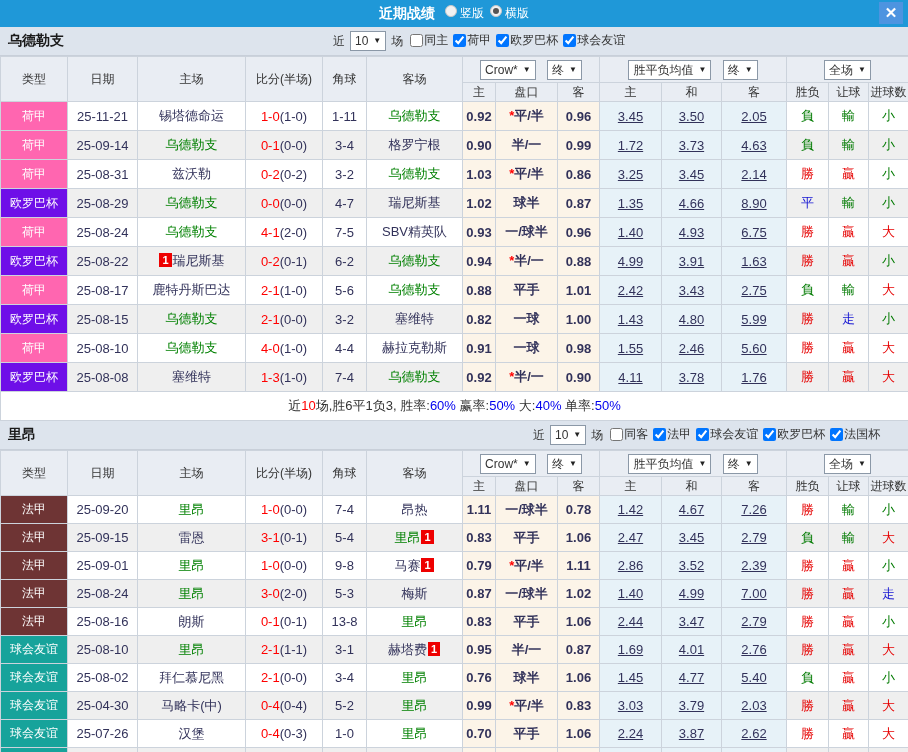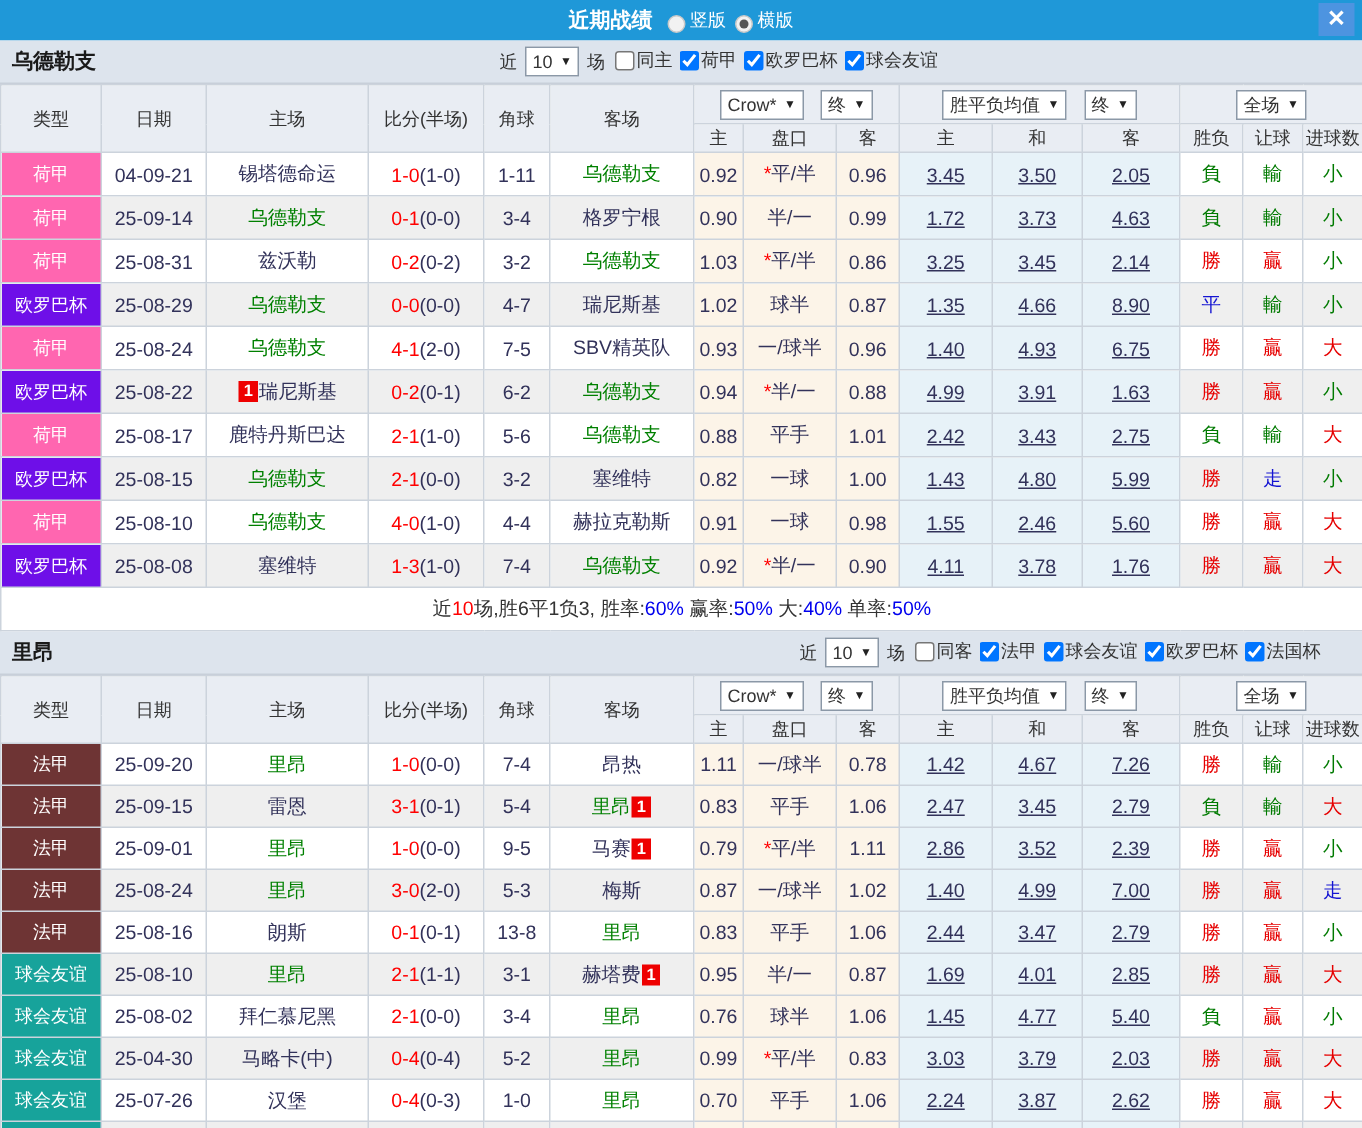--- a/index.html
+++ b/index.html
@@ -3,21 +3,21 @@
 <meta charset="utf-8">
 <style>
   html,body{margin:0;padding:0;background:#fff;}
   .app{width:908px;height:752px;position:relative;overflow:hidden;background:#fff;
        font-family:"Liberation Sans","DejaVu Sans",sans-serif;font-size:12px;color:#333;}
 
   
   .titlebar{height:27px;background:#1f98d8;display:flex;align-items:center;justify-content:center;position:relative;}
   .titlebar .title{color:#fff;font-weight:bold;font-size:14px;}
   .radio-group{display:flex;align-items:center;color:#fff;margin-left:4px;}
-  .radio-opt{display:inline-flex;align-items:flex-end;margin-left:6px;cursor:pointer;}
+  .radio-opt{display:inline-flex;align-items:flex-start;margin-left:6px;cursor:pointer;}
   .rb{width:12px;height:12px;border-radius:50%;background:#f2f2f2;border:1px solid #c9c9c9;display:inline-block;position:relative;margin-right:3px;box-sizing:border-box;}
   .rb.checked::after{content:"";position:absolute;left:2px;top:2px;width:6px;height:6px;border-radius:50%;background:#555;}
   .close-btn{position:absolute;right:5px;top:2px;width:24px;height:22px;background:#4d94e0;color:#fff;
              border:none;font-size:15px;font-weight:bold;line-height:22px;text-align:center;cursor:pointer;padding:0;}
 
   
   .section-header{height:28px;background:#dde4ed;position:relative;display:flex;align-items:center;border-bottom:1px solid #c8cfd9;}
   .team-name{font-weight:bold;font-size:14px;color:#1a1a1a;margin-left:8px;}
   .filter{position:absolute;top:0;height:100%;display:flex;align-items:center;gap:2px;color:#333;white-space:nowrap;}
   .section-0 .filter{left:333px;}
@@ -34,21 +34,21 @@
   th,td{border:1px solid #ccd3dc;text-align:center;padding:0;overflow:hidden;white-space:nowrap;}
   thead th{background:#e9edf3;font-weight:normal;color:#333;font-size:12px;}
   tr.group-row th{height:25px;}
   tr.sub-row th{height:18px;}
   .dd-cell .select-box{margin:0 4px;}
   tbody td{font-size:13px;color:#32325a;background:#fff;}
   .section-0 tbody td{height:28px;}
   .section-1 tbody td{height:27px;}
   tr.striped td{background:#efefef;}
   td.league{color:#fff;font-size:12px;}
-  td.crow{background:#fcf4e8 !important;}
+  td.crow{background:#fcf4e8 !important;font-weight:bold;}
   td.avg{background:#e7f2f8 !important;text-decoration:underline;}
   .green{color:#008000;}
   .score-full{color:#ff0000;}
   .badge{display:inline-block;background:#ee0000;color:#fff;font-size:11px;font-weight:bold;
          line-height:14px;padding:0 3px;margin:0 1px;vertical-align:1px;}
   .star{color:#ff0000;}
   td.summary-cell{height:28px;background:#fff;font-size:13px;}
   .c1{width:67px}.c2{width:70px}.c3{width:108px}.c4{width:77px}.c5{width:44px}.c6{width:96px}
   .c7{width:33px}.c8{width:62px}.c9{width:42px}.c10{width:62px}.c11{width:60px}.c12{width:65px}
   .c13{width:42px}.c14{width:40px}.c15{width:40px}
@@ -160,21 +160,21 @@
           <th>和</th>
           <th>客</th>
           <th>胜负</th>
           <th>让球</th>
           <th>进球数</th>
         </tr>
       </thead>
       <tbody>
             <tr>
               <td class="league" style="background: rgb(255, 102, 176);">荷甲</td>
-              <td>04-09-21</td>
+              <td>25-11-21</td>
               <td><span>锡塔德命运</span></td>
               <td><span class="score-full">1-0</span><span>(1-0)</span></td>
               <td>1-11</td>
               <td><span class="green">乌德勒支</span></td>
               <td class="crow">0.92</td>
               <td class="crow"><span class="star">*</span>平/半</td>
               <td class="crow">0.96</td>
               <td class="avg">3.45</td>
               <td class="avg">3.50</td>
               <td class="avg">2.05</td>
@@ -468,21 +468,21 @@
               <td class="avg">2.79</td>
               <td style="color: rgb(0, 122, 0);">負</td>
               <td style="color: rgb(0, 122, 0);">輸</td>
               <td style="color: rgb(230, 0, 0);">大</td>
             </tr>
             <tr>
               <td class="league" style="background: rgb(110, 52, 52);">法甲</td>
               <td>25-09-01</td>
               <td><span class="green">里昂</span></td>
               <td><span class="score-full">1-0</span><span>(0-0)</span></td>
-              <td>9-5</td>
+              <td>9-8</td>
               <td><span>马赛</span><span class="badge">1</span></td>
               <td class="crow">0.79</td>
               <td class="crow"><span class="star">*</span>平/半</td>
               <td class="crow">1.11</td>
               <td class="avg">2.86</td>
               <td class="avg">3.52</td>
               <td class="avg">2.39</td>
               <td style="color: rgb(230, 0, 0);">勝</td>
               <td style="color: rgb(230, 0, 0);">贏</td>
               <td style="color: rgb(0, 122, 0);">小</td>
@@ -526,21 +526,21 @@
               <td>25-08-10</td>
               <td><span class="green">里昂</span></td>
               <td><span class="score-full">2-1</span><span>(1-1)</span></td>
               <td>3-1</td>
               <td><span>赫塔费</span><span class="badge">1</span></td>
               <td class="crow">0.95</td>
               <td class="crow">半/一</td>
               <td class="crow">0.87</td>
               <td class="avg">1.69</td>
               <td class="avg">4.01</td>
-              <td class="avg">2.85</td>
+              <td class="avg">2.76</td>
               <td style="color: rgb(230, 0, 0);">勝</td>
               <td style="color: rgb(230, 0, 0);">贏</td>
               <td style="color: rgb(230, 0, 0);">大</td>
             </tr>
             <tr>
               <td class="league" style="background: rgb(23, 163, 155);">球会友谊</td>
               <td>25-08-02</td>
               <td><span>拜仁慕尼黑</span></td>
               <td><span class="score-full">2-1</span><span>(0-0)</span></td>
               <td>3-4</td>

